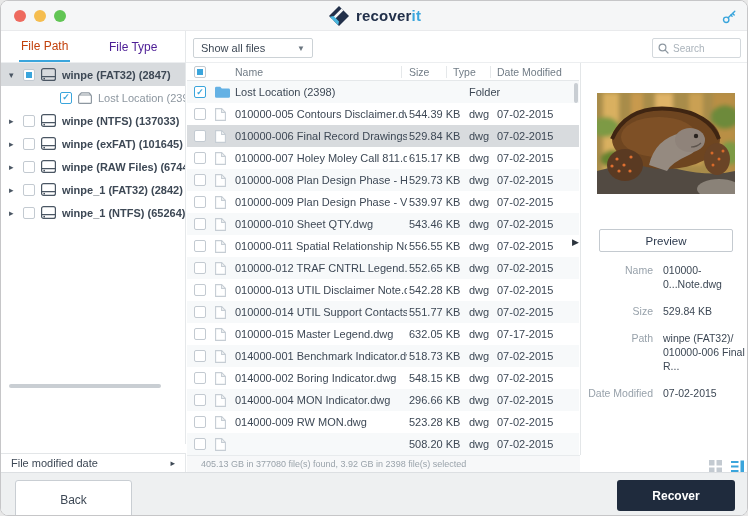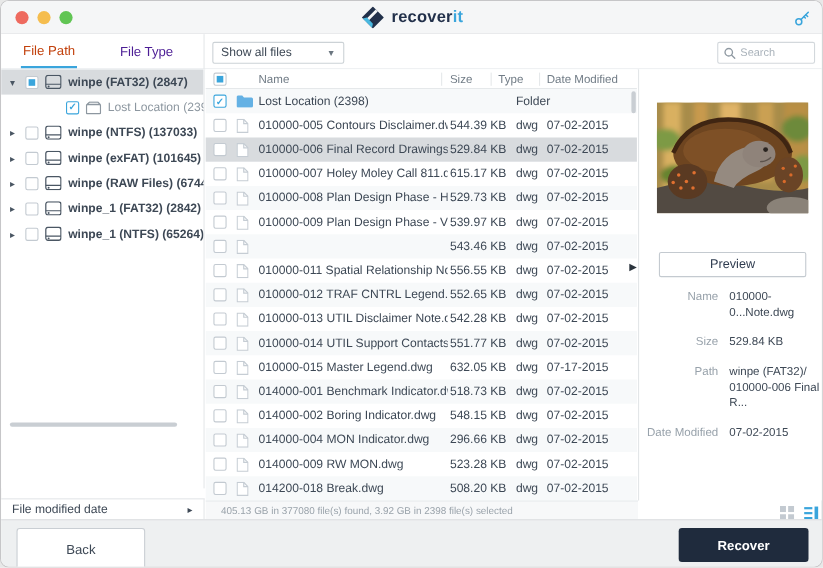--- a/index.html
+++ b/index.html
@@ -354,20 +354,21 @@
 
   <div class="trow alt">
     <span class="cb cb-unchecked"></span>
     <span class="ficon">
 
       <svg class="icon-file" width="11" height="13" viewBox="0 0 11 13">
         <path d="M0.6 0.6 H6.6 L10.4 4.4 V12.4 H0.6 Z" fill="#fff" stroke="#c6cdd4" stroke-width="1.1"></path>
         <path d="M6.6 0.6 V4.4 H10.4" fill="none" stroke="#c6cdd4" stroke-width="1.1"></path>
       </svg>
     </span>
+    <span class="c-name">010000-010 Sheet QTY.dwg</span>
     <span class="c-size">543.46 KB</span>
     <span class="c-type">dwg</span>
     <span class="c-date">07-02-2015</span>
   </div>
 
   <div class="trow">
     <span class="cb cb-unchecked"></span>
     <span class="ficon">
 
       <svg class="icon-file" width="11" height="13" viewBox="0 0 11 13">
@@ -503,21 +504,20 @@
 
   <div class="trow alt">
     <span class="cb cb-unchecked"></span>
     <span class="ficon">
 
       <svg class="icon-file" width="11" height="13" viewBox="0 0 11 13">
         <path d="M0.6 0.6 H6.6 L10.4 4.4 V12.4 H0.6 Z" fill="#fff" stroke="#c6cdd4" stroke-width="1.1"></path>
         <path d="M6.6 0.6 V4.4 H10.4" fill="none" stroke="#c6cdd4" stroke-width="1.1"></path>
       </svg>
     </span>
-    <span class="c-name">014200-018 Break.dwg</span>
     <span class="c-size">508.20 KB</span>
     <span class="c-type">dwg</span>
     <span class="c-date">07-02-2015</span>
   </div>
 </div>
   </div>
   <div class="statusbar">
     <span>405.13 GB in 377080 file(s) found, 3.92 GB in 2398 file(s) selected</span>
   </div>
   <div class="vthumb"></div>

